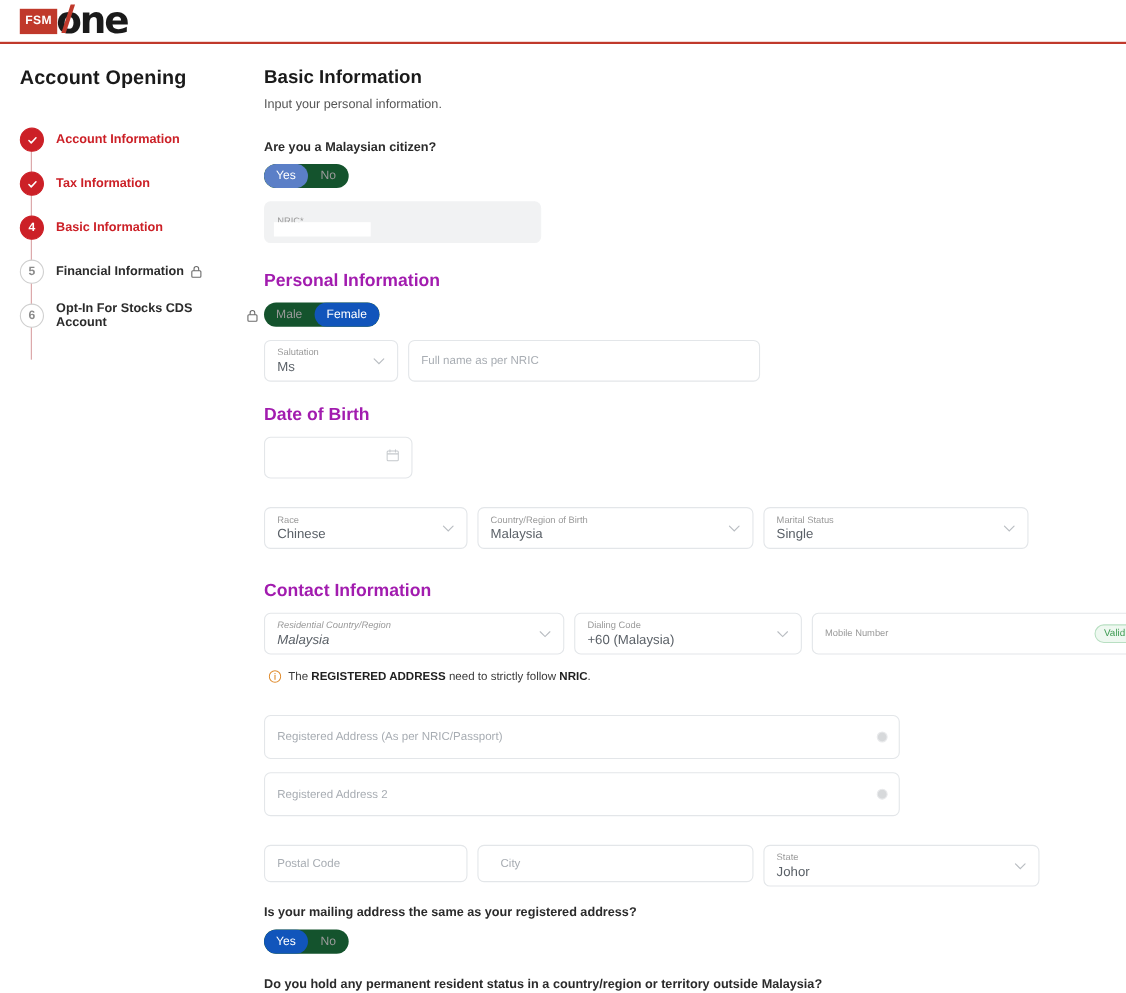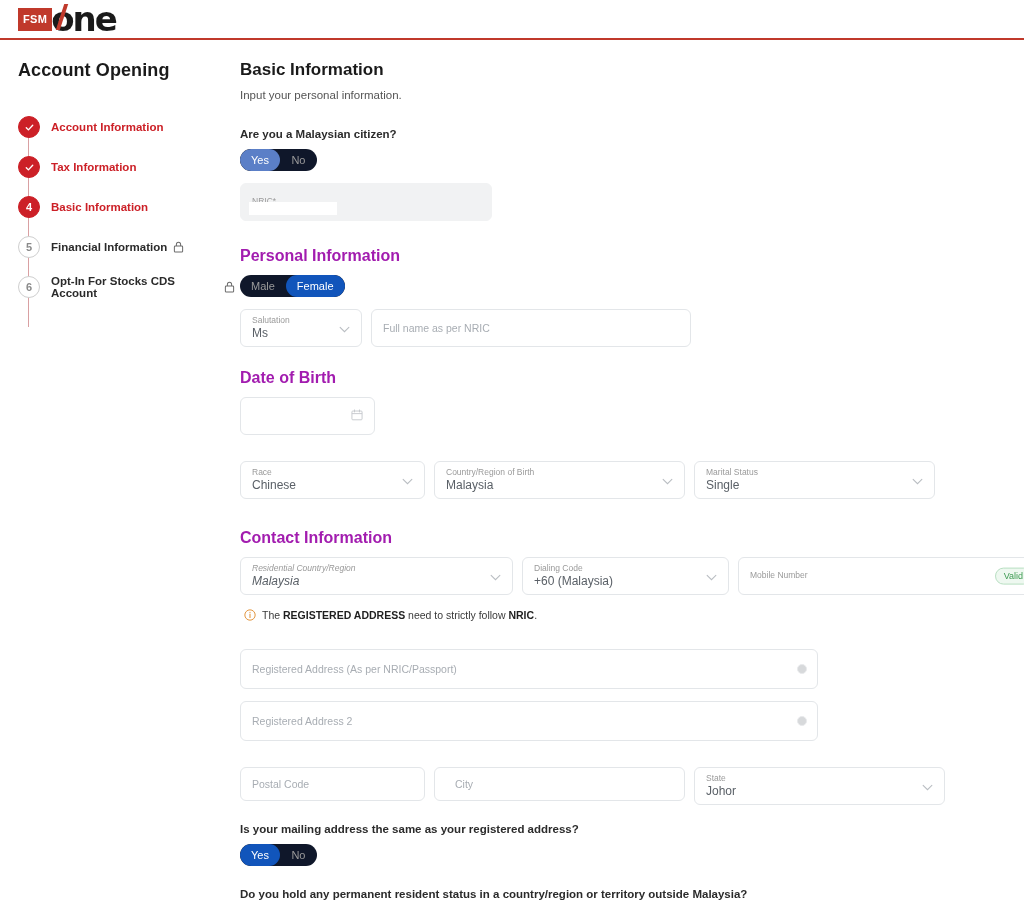--- a/index.html
+++ b/index.html
@@ -135,21 +135,21 @@
   .section-heading {
     font-size: 16px;
     font-weight: bold;
     color: #a21caf;
     margin-bottom: 10px;
   }
 
   
   .toggle {
     display: inline-flex;
-    background: #0f172a;
+    background: #14532d;
     border-radius: 14px;
     height: 22px;
     overflow: hidden;
     align-items: stretch;
   }
   .toggle-opt {
     font-size: 11px;
     display: flex;
     align-items: center;
     justify-content: center;

